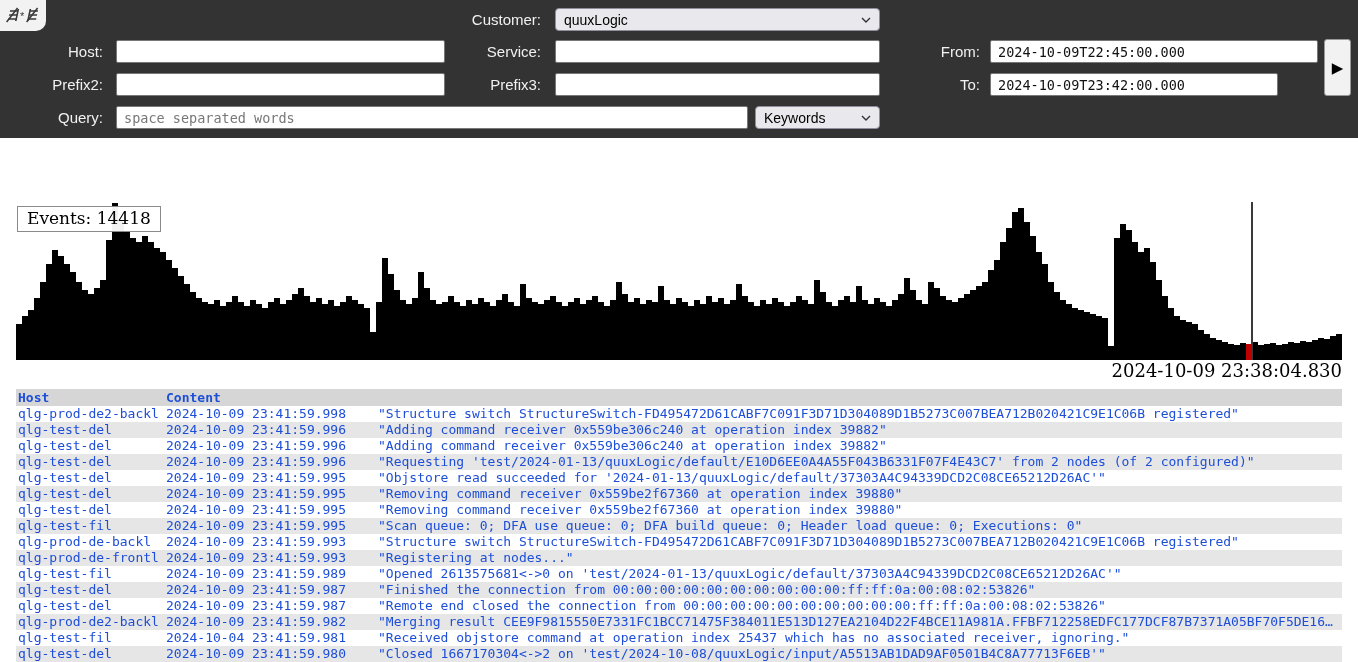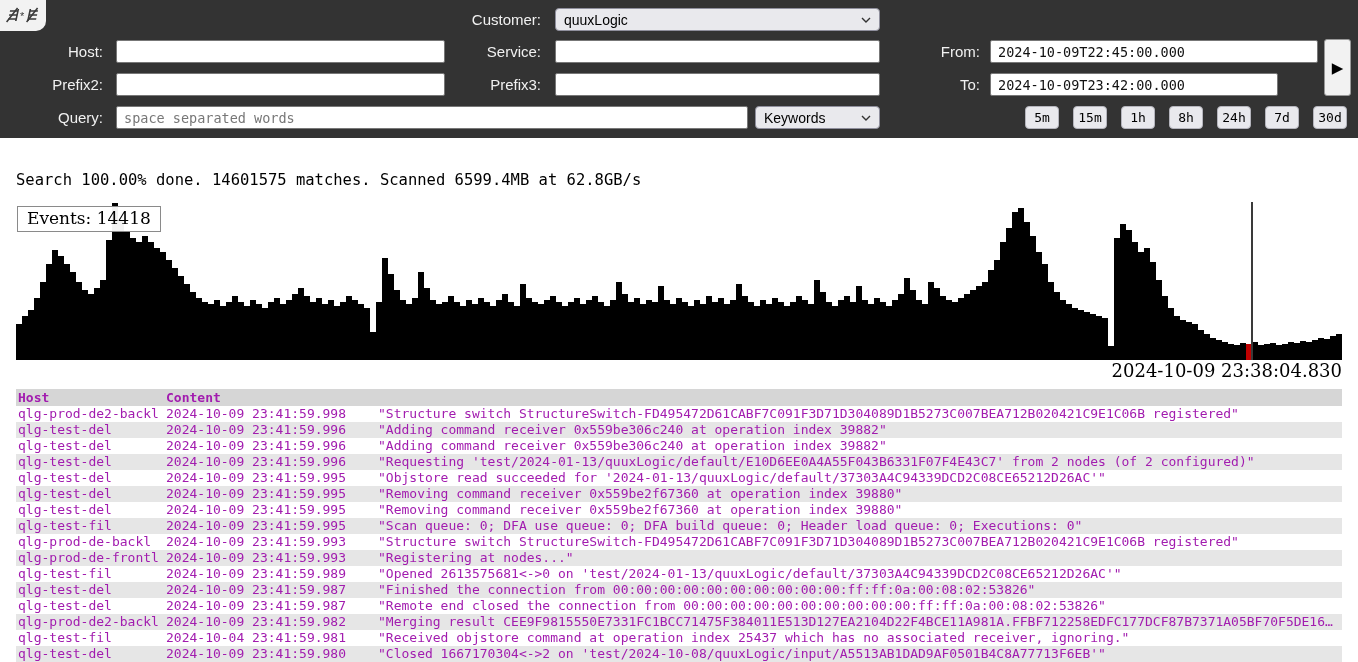--- a/index.html
+++ b/index.html
@@ -38,21 +38,21 @@
   .bar.sel { background:#c00000; }
   .cursor-line { position:absolute; top:0; bottom:0; width:2px; background:#3a3a3a; }
   .events-badge { position:absolute; left:1px; top:4px; background:rgba(255,255,255,.95);
                   border:1px solid #8a8a8a; padding:1px 9px 3px 9px;
                   font-family:"DejaVu Serif", serif; font-size:17px; color:#000; }
   .cursor-ts { position:absolute; left:16px; top:360px; width:1326px; text-align:right;
                font-family:"DejaVu Serif", serif; font-size:18px; color:#000; }
 
   
   .logtable { position:absolute; left:16px; top:389px; width:1326px;
-              font-family:"DejaVu Sans Mono", monospace; font-size:13px; color:#a21caf; }
+              font-family:"DejaVu Sans Mono", monospace; font-size:13px; color:#1d4ed8; }
   .tr { display:flex; height:16px; line-height:16px; white-space:nowrap; overflow:hidden; }
   .tr.head { background:#d6d6d6; font-weight:bold; height:17px; line-height:17px; }
   .tr.stripe { background:#e6e6e6; }
   .td { overflow:hidden; }
   .td.host { width:150px; flex:none; padding-left:2px; }
   .td.time { width:212px; flex:none; }
   .td.content { flex:1 1 auto; }
 </style>
 </head>
 <body>
@@ -104,32 +104,22 @@
 
     <div class="fieldlabel" style="left:3px; top:106px;">Query:</div>
     <input class="txtinput" style="left: 116px; top: 106px; width: 632px;" placeholder="space separated words">
     <div class="fakeselect" style="left:755px; top:106px; width:125px;">
       <span>Keywords</span>
       <svg class="chev" viewBox="0 0 10 6">
           <polyline points="1,1 5,5 9,1" fill="none" stroke="#333" stroke-width="1.4"></polyline>
         </svg>
     </div>
 
-    <div class="ranges" id="ranges">
-        <button class="range-btn">5m</button>
-        <button class="range-btn">15m</button>
-        <button class="range-btn">1h</button>
-        <button class="range-btn">8h</button>
-        <button class="range-btn">24h</button>
-        <button class="range-btn">7d</button>
-        <button class="range-btn">30d</button>
-      </div>
-  </div>
-
-  <div class="status">Search 100.00% done. 14601575 matches. Scanned 6599.4MB at 62.8GB/s</div>
+  </div>
+
 
   <div class="chart">
     <div class="bars" id="bars">
         <div class="bar" style="height: 36px;"></div>
         <div class="bar" style="height: 44px;"></div>
         <div class="bar" style="height: 50px;"></div>
         <div class="bar" style="height: 62px;"></div>
         <div class="bar" style="height: 78px;"></div>
         <div class="bar" style="height: 96px;"></div>
         <div class="bar" style="height: 110px;"></div>

